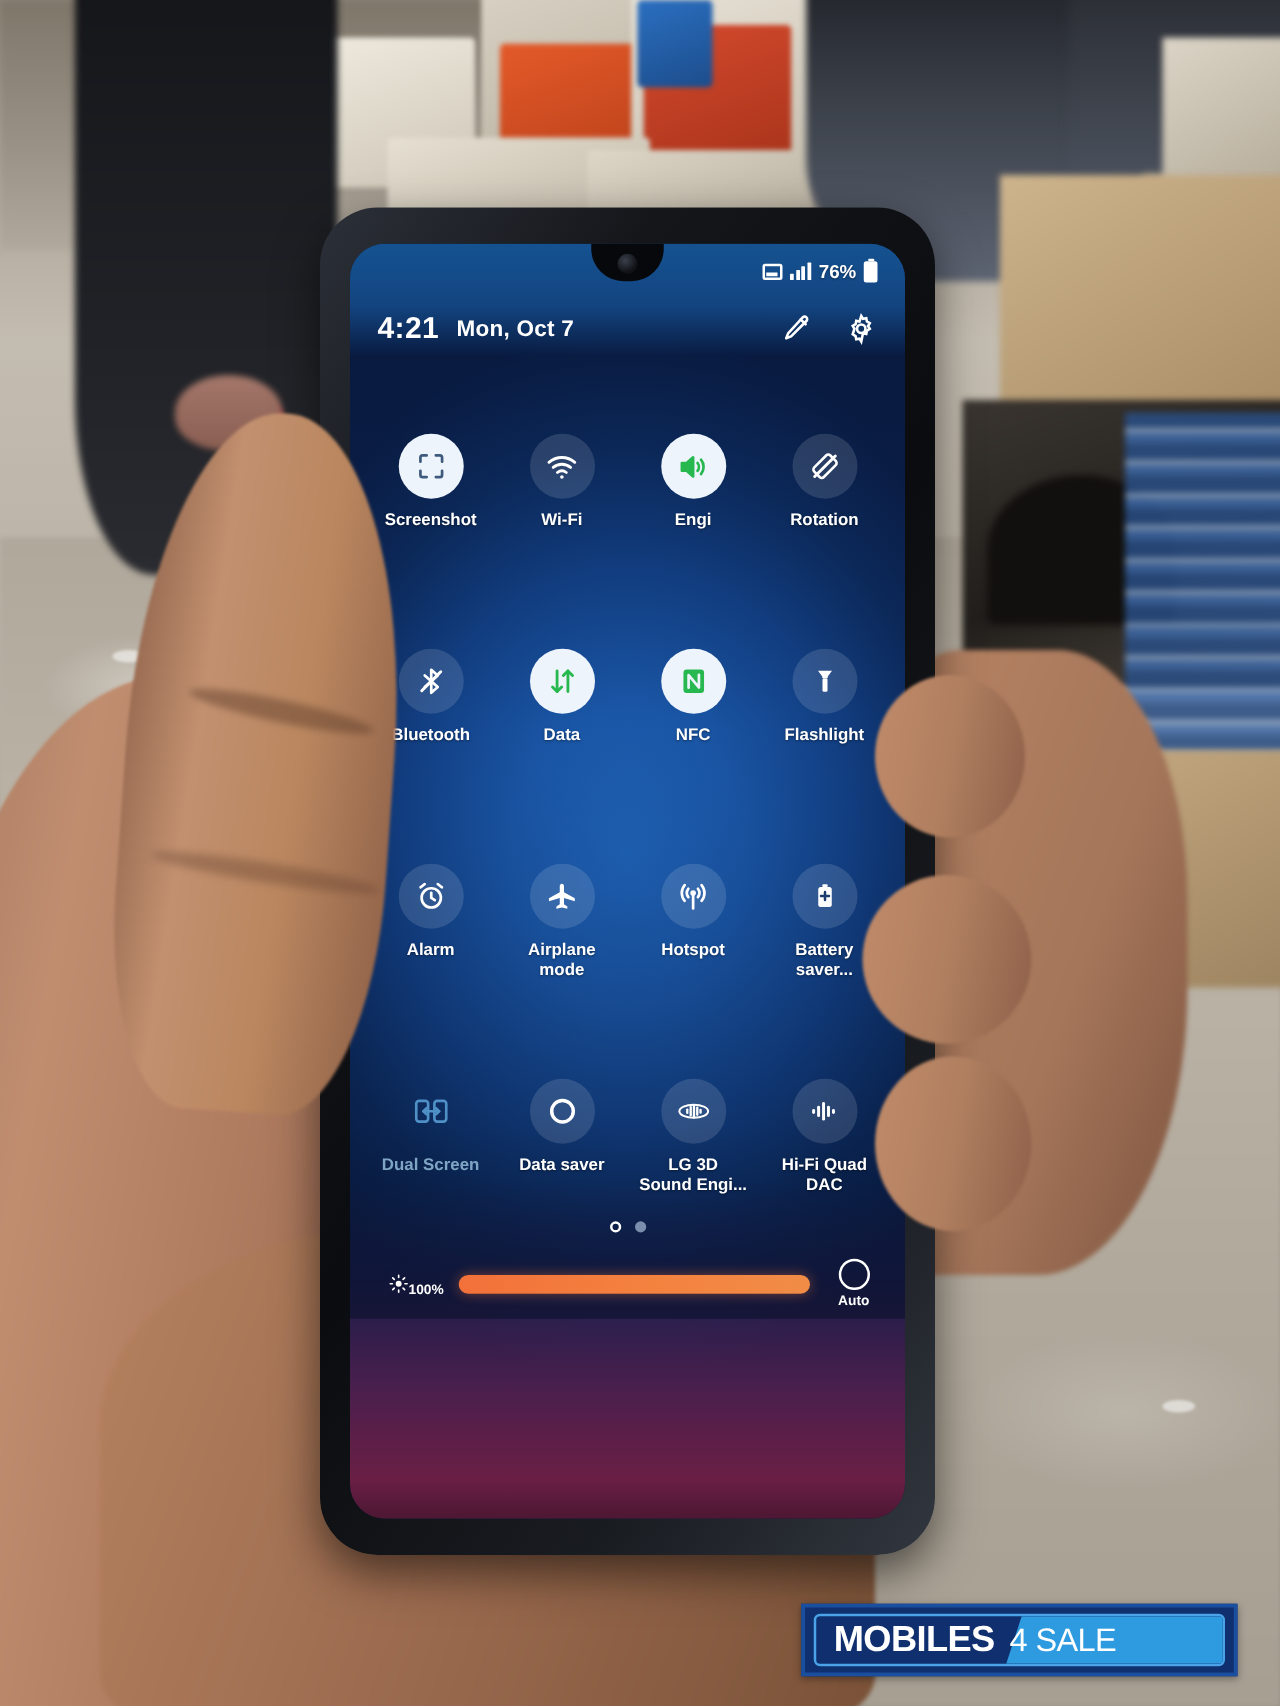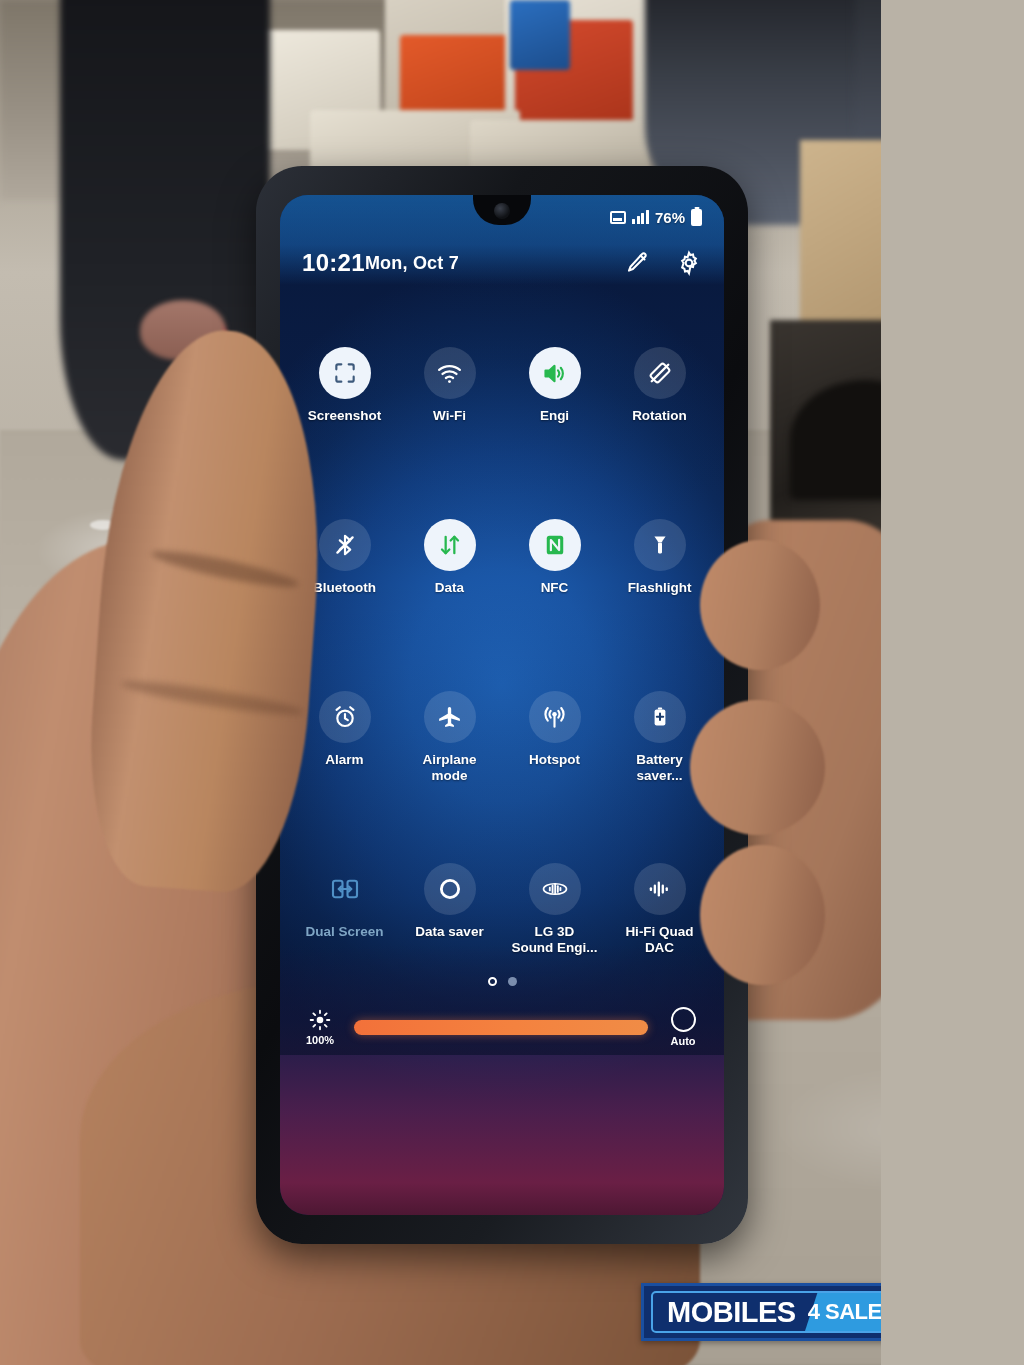--- a/index.html
+++ b/index.html
@@ -4,21 +4,21 @@
 <style>
   * { box-sizing: border-box; margin: 0; padding: 0; }
   html, body {
     width: 1024px; height: 1365px;
     overflow: hidden;
     font-family: "Liberation Sans", sans-serif;
     background: #b9b2a6;
   }
 
   
-  #scene { position: relative; width: 881px; height: 1365px; overflow: hidden; }
+  #scene { position: relative; width: 1024px; height: 1365px; overflow: hidden; }
 
   .bg-base {
     position: absolute; inset: 0;
     background:
       linear-gradient(180deg, #8d8579 0%, #a9a193 8%, #c3bcb0 20%, #b5ada0 45%, #a49c8f 70%, #999183 100%);
   }
   
   .bg-floor {
     position: absolute; left: 0; top: 430px; width: 1024px; height: 935px;
     background:
@@ -252,21 +252,21 @@
     width: 5px; height: 2px; background: #fff; border-radius: 1px;
   }
 
   
   .qs-header {
     position: absolute; left: 0; top: 54px; width: 100%;
     display: flex; align-items: center; padding: 0 22px;
     z-index: 9; color: #fff;
   }
   .qs-time { font-size: 24px; font-weight: bold; letter-spacing: .3px; }
-  .qs-date { font-size: 18px; font-weight: bold; letter-spacing: .2px; }
+  .qs-date { font-size: 18px; font-weight: bold; margin-left: 14px; letter-spacing: .2px; }
   .qs-header-actions { margin-left: auto; display: flex; align-items: center; gap: 26px; }
   .hdr-icon { width: 26px; height: 26px; display:block; }
 
   
   .tiles {
     position: absolute; left: 0; top: 142px; width: 100%;
     display: grid; grid-template-columns: repeat(4, 1fr);
     row-gap: 17px;
     padding: 0 12px;
     z-index: 9;
@@ -307,21 +307,21 @@
     width: 9px; height: 9px; border-radius: 50%;
     background: rgba(190,210,235,.62);
   }
 
   
   .brightness {
     position: absolute; left: 0; top: 812px; width: 100%;
     display: flex; align-items: center; padding: 0 18px; gap: 12px;
     z-index: 9;
   }
-  .bright-left { display: flex; flex-direction: column; align-items: center; width: 44px; }
+  .bright-left { display: flex; flex-direction: row; align-items: flex-end; width: 44px; margin-left: 13px; }
   .bright-pct { color: #fff; font-size: 11px; font-weight: bold; margin-top: 3px; }
   .slider-track {
     flex: 1; height: 15px; border-radius: 8px;
     background: linear-gradient(90deg,#f2713a 0%, #f4823f 55%, #f08c46 100%);
     box-shadow: 0 0 10px rgba(242,120,60,.45);
   }
   .auto-btn { display: flex; flex-direction: column; align-items: center; width: 46px; }
   .auto-ring {
     width: 25px; height: 25px; border-radius: 50%;
     border: 2.6px solid #fff;
@@ -347,21 +347,21 @@
     color: #fff; font-size: 29px; font-weight: bold; letter-spacing: -.5px;
     padding-left: 14px; z-index: 2;
   }
   .wm-skew {
     position: absolute; right: 0; top: 0; bottom: 0; width: 182px;
     background: #2e9be0;
     transform: skewX(-18deg); transform-origin: bottom left;
     left: 152px;
   }
   .wm-b {
-    position: relative; color: #fff; font-size: 22px; font-weight: bold;
+    position: relative; color: #fff; font-size: 26px; font-weight: normal;
     letter-spacing: -.5px; margin-left: 12px; z-index: 2;
   }
 </style>
 </head>
 <body>
 
 <div id="scene">
 
   <div class="bg-base"></div>
   <div class="bg-topwall"></div>
@@ -418,21 +418,21 @@
           <i></i>
             <i></i>
             <i></i>
             <i></i>
         </span>
         <span>76%</span>
         <span class="sb-batt"></span>
       </div>
 
       <div class="qs-header">
-        <span class="qs-time">10:21</span>
+        <span class="qs-time">4:21</span>
         <span class="qs-date">Mon, Oct 7</span>
         <div class="qs-header-actions">
           <span>
             <svg class="hdr-icon" viewBox="0 0 24 24" fill="none" stroke="#ffffff" stroke-width="1.9" stroke-linecap="round" stroke-linejoin="round">
               <path d="M16.8 3.6a1.9 1.9 0 0 1 2.7 2.7L8.2 17.6 4.6 19l1.4-3.6L16.8 3.6z"></path>
               <path d="M15.3 5.1l3.6 3.6"></path>
             </svg>
           </span>
           <span>
             <svg class="hdr-icon" viewBox="0 0 24 24" fill="none" stroke="#ffffff" stroke-width="1.9">

